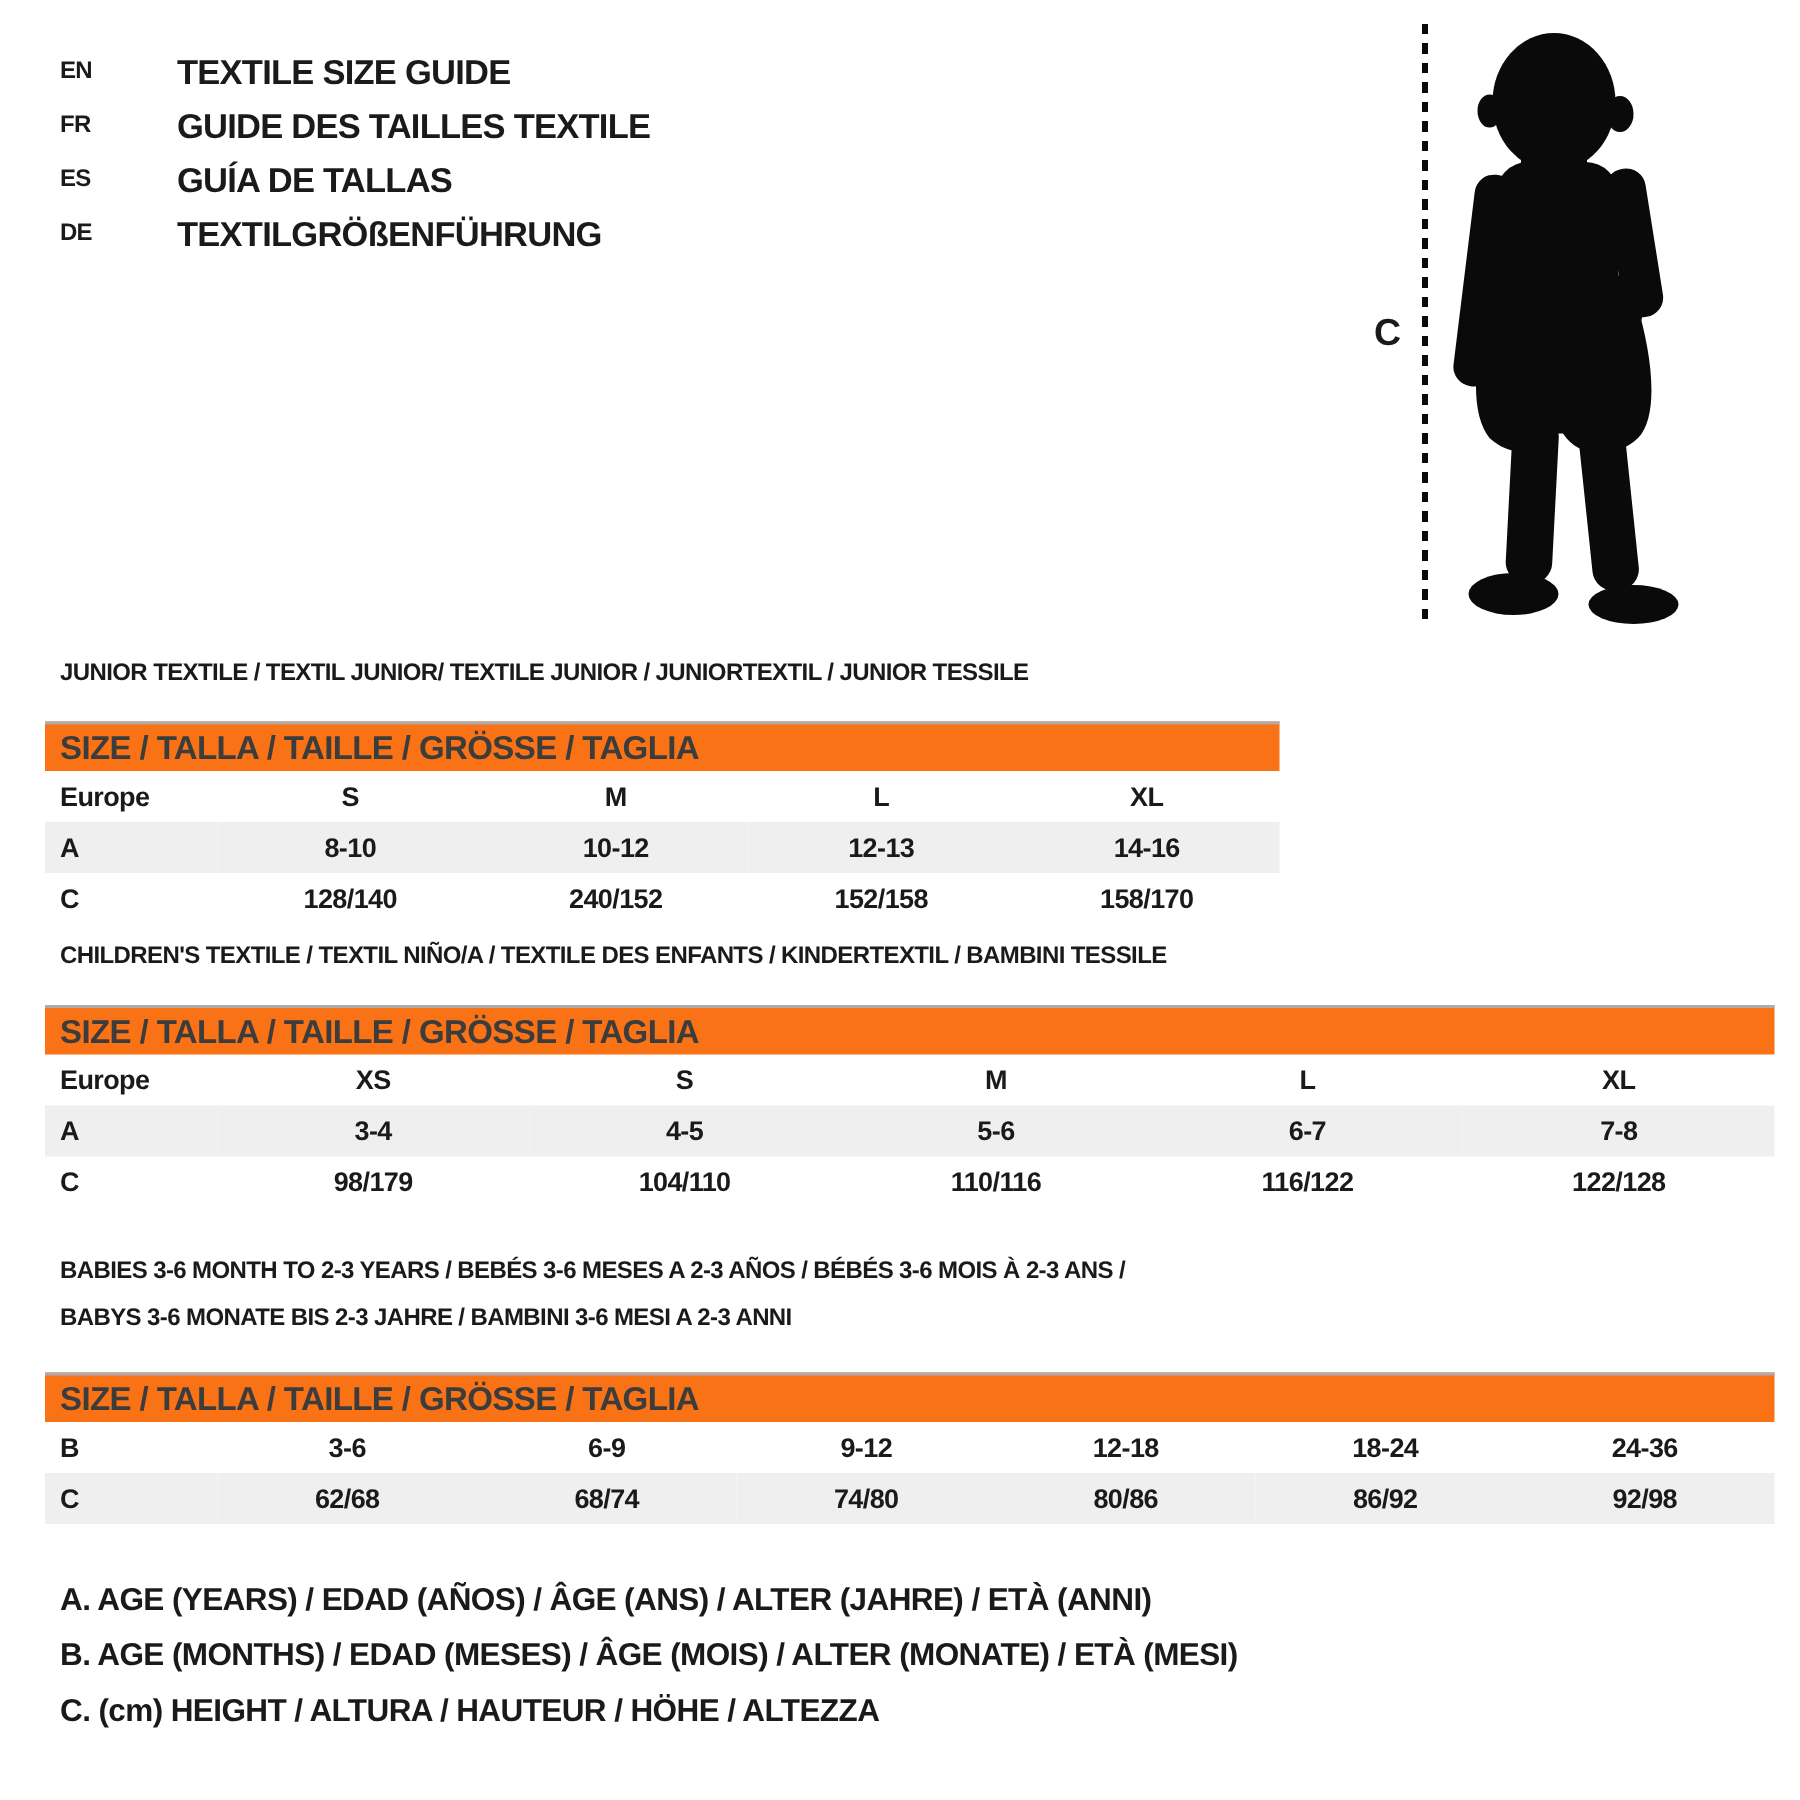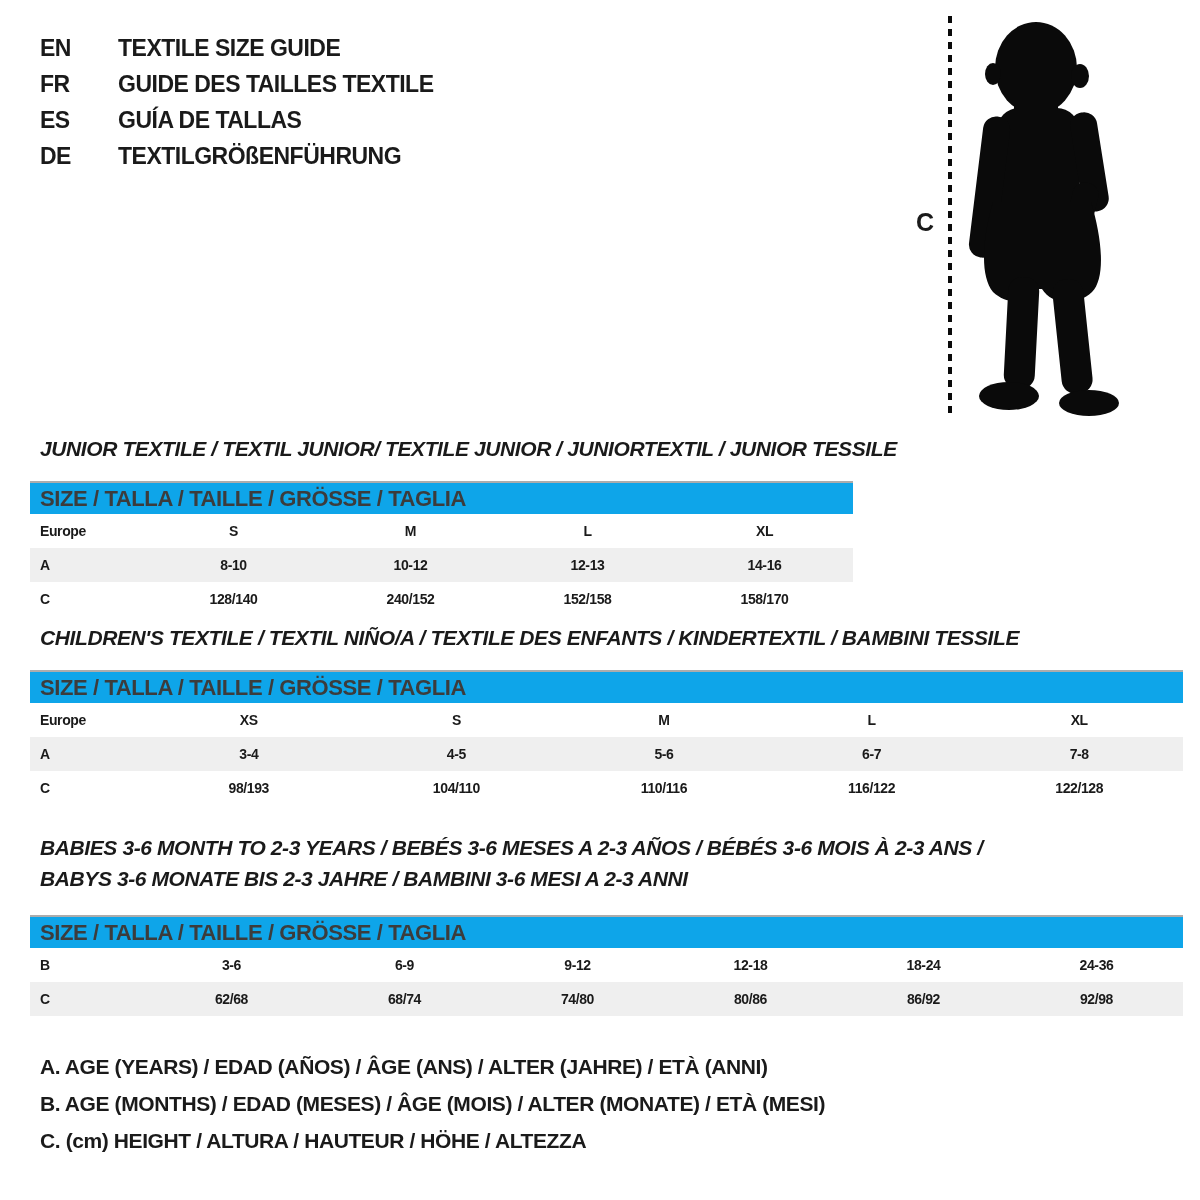--- a/index.html
+++ b/index.html
@@ -11,64 +11,64 @@
     position:relative;
     overflow:hidden;
   }
   .page { position:relative; width:1200px; height:1200px; }
 
   
   .top { position:relative; height:430px; }
   .langs { position:absolute; left:40px; top:30px; }
   .lang-row { display:flex; height:36px; align-items:center; }
   .lang-code {
-    width:78px; font-size:23px; font-weight:bold; letter-spacing:-0.5px;
+    width:78px; font-size:16px; font-weight:bold; letter-spacing:-0.5px;
   }
   .lang-title {
     font-size:23px; font-weight:bold; letter-spacing:-0.5px;
   }
 
   .figure { position:absolute; left:900px; top:8px; width:270px; height:412px; }
   .c-label {
     position:absolute; left:16px; top:200px;
     font-size:25px; font-weight:bold;
   }
   .dash-line {
     position:absolute; left:48px; top:8px; width:4px; height:400px;
     background:repeating-linear-gradient(to bottom, #0a0a0a 0 7px, transparent 7px 13px);
   }
   .silhouette { position:absolute; left:62px; top:4px; }
 
   
   .section { margin-left:30px; }
   .sec-title {
     padding-left:10px;
-    font-size:21px; font-weight:bold; letter-spacing:-0.4px;
-    line-height:24px; white-space:nowrap;font-style:italic;
+    font-size:16px; font-weight:bold; letter-spacing:-0.4px;
+    line-height:24px; white-space:nowrap;
   }
   .sec-junior   { margin-top:7px; }
   .sec-children { margin-top:10px; }
   .sec-babies   { margin-top:27px; }
   .sec-babies .sec-title { line-height:31px; }
 
   .tbl { margin-top:20px; }
   .tbl-junior   { width:823px;  }
   .tbl-children { width:1153px; }
   .tbl-babies   { width:1153px; margin-top:21px; }
 
   .tbl-head {
     height:33px; line-height:31px;
-    background:#0ea5e9; border-top:2px solid #acacac;
+    background:#f97316; border-top:2px solid #acacac;
     padding-left:10px;
     font-size:22px; font-weight:bold; letter-spacing:-0.4px;
     color:#3c3c3c; white-space:nowrap;
   }
   table { width:100%; border-collapse:collapse; table-layout:fixed; }
   td {
-    height:34px; font-size:14px; font-weight:bold; letter-spacing:-0.4px;
+    height:34px; font-size:18px; font-weight:bold; letter-spacing:-0.4px;
     text-align:center; vertical-align:middle;
   }
   td.lbl { width:115px; text-align:left; padding-left:10px; }
   tr.striped { background:#efefef; }
 
   
   .legend { margin:32px 0 0 40px; }
   .legend-line {
     font-size:21px; font-weight:bold; letter-spacing:-0.4px;
     line-height:37px; white-space:nowrap;
@@ -179,21 +179,21 @@
           <tr class="striped">
             <td class="lbl">A</td>
             <td>3-4</td>
             <td>4-5</td>
             <td>5-6</td>
             <td>6-7</td>
             <td>7-8</td>
           </tr>
           <tr>
             <td class="lbl">C</td>
-            <td>98/193</td>
+            <td>98/179</td>
             <td>104/110</td>
             <td>110/116</td>
             <td>116/122</td>
             <td>122/128</td>
           </tr>
         </tbody>
       </table>
     </div>
   </div>
 

